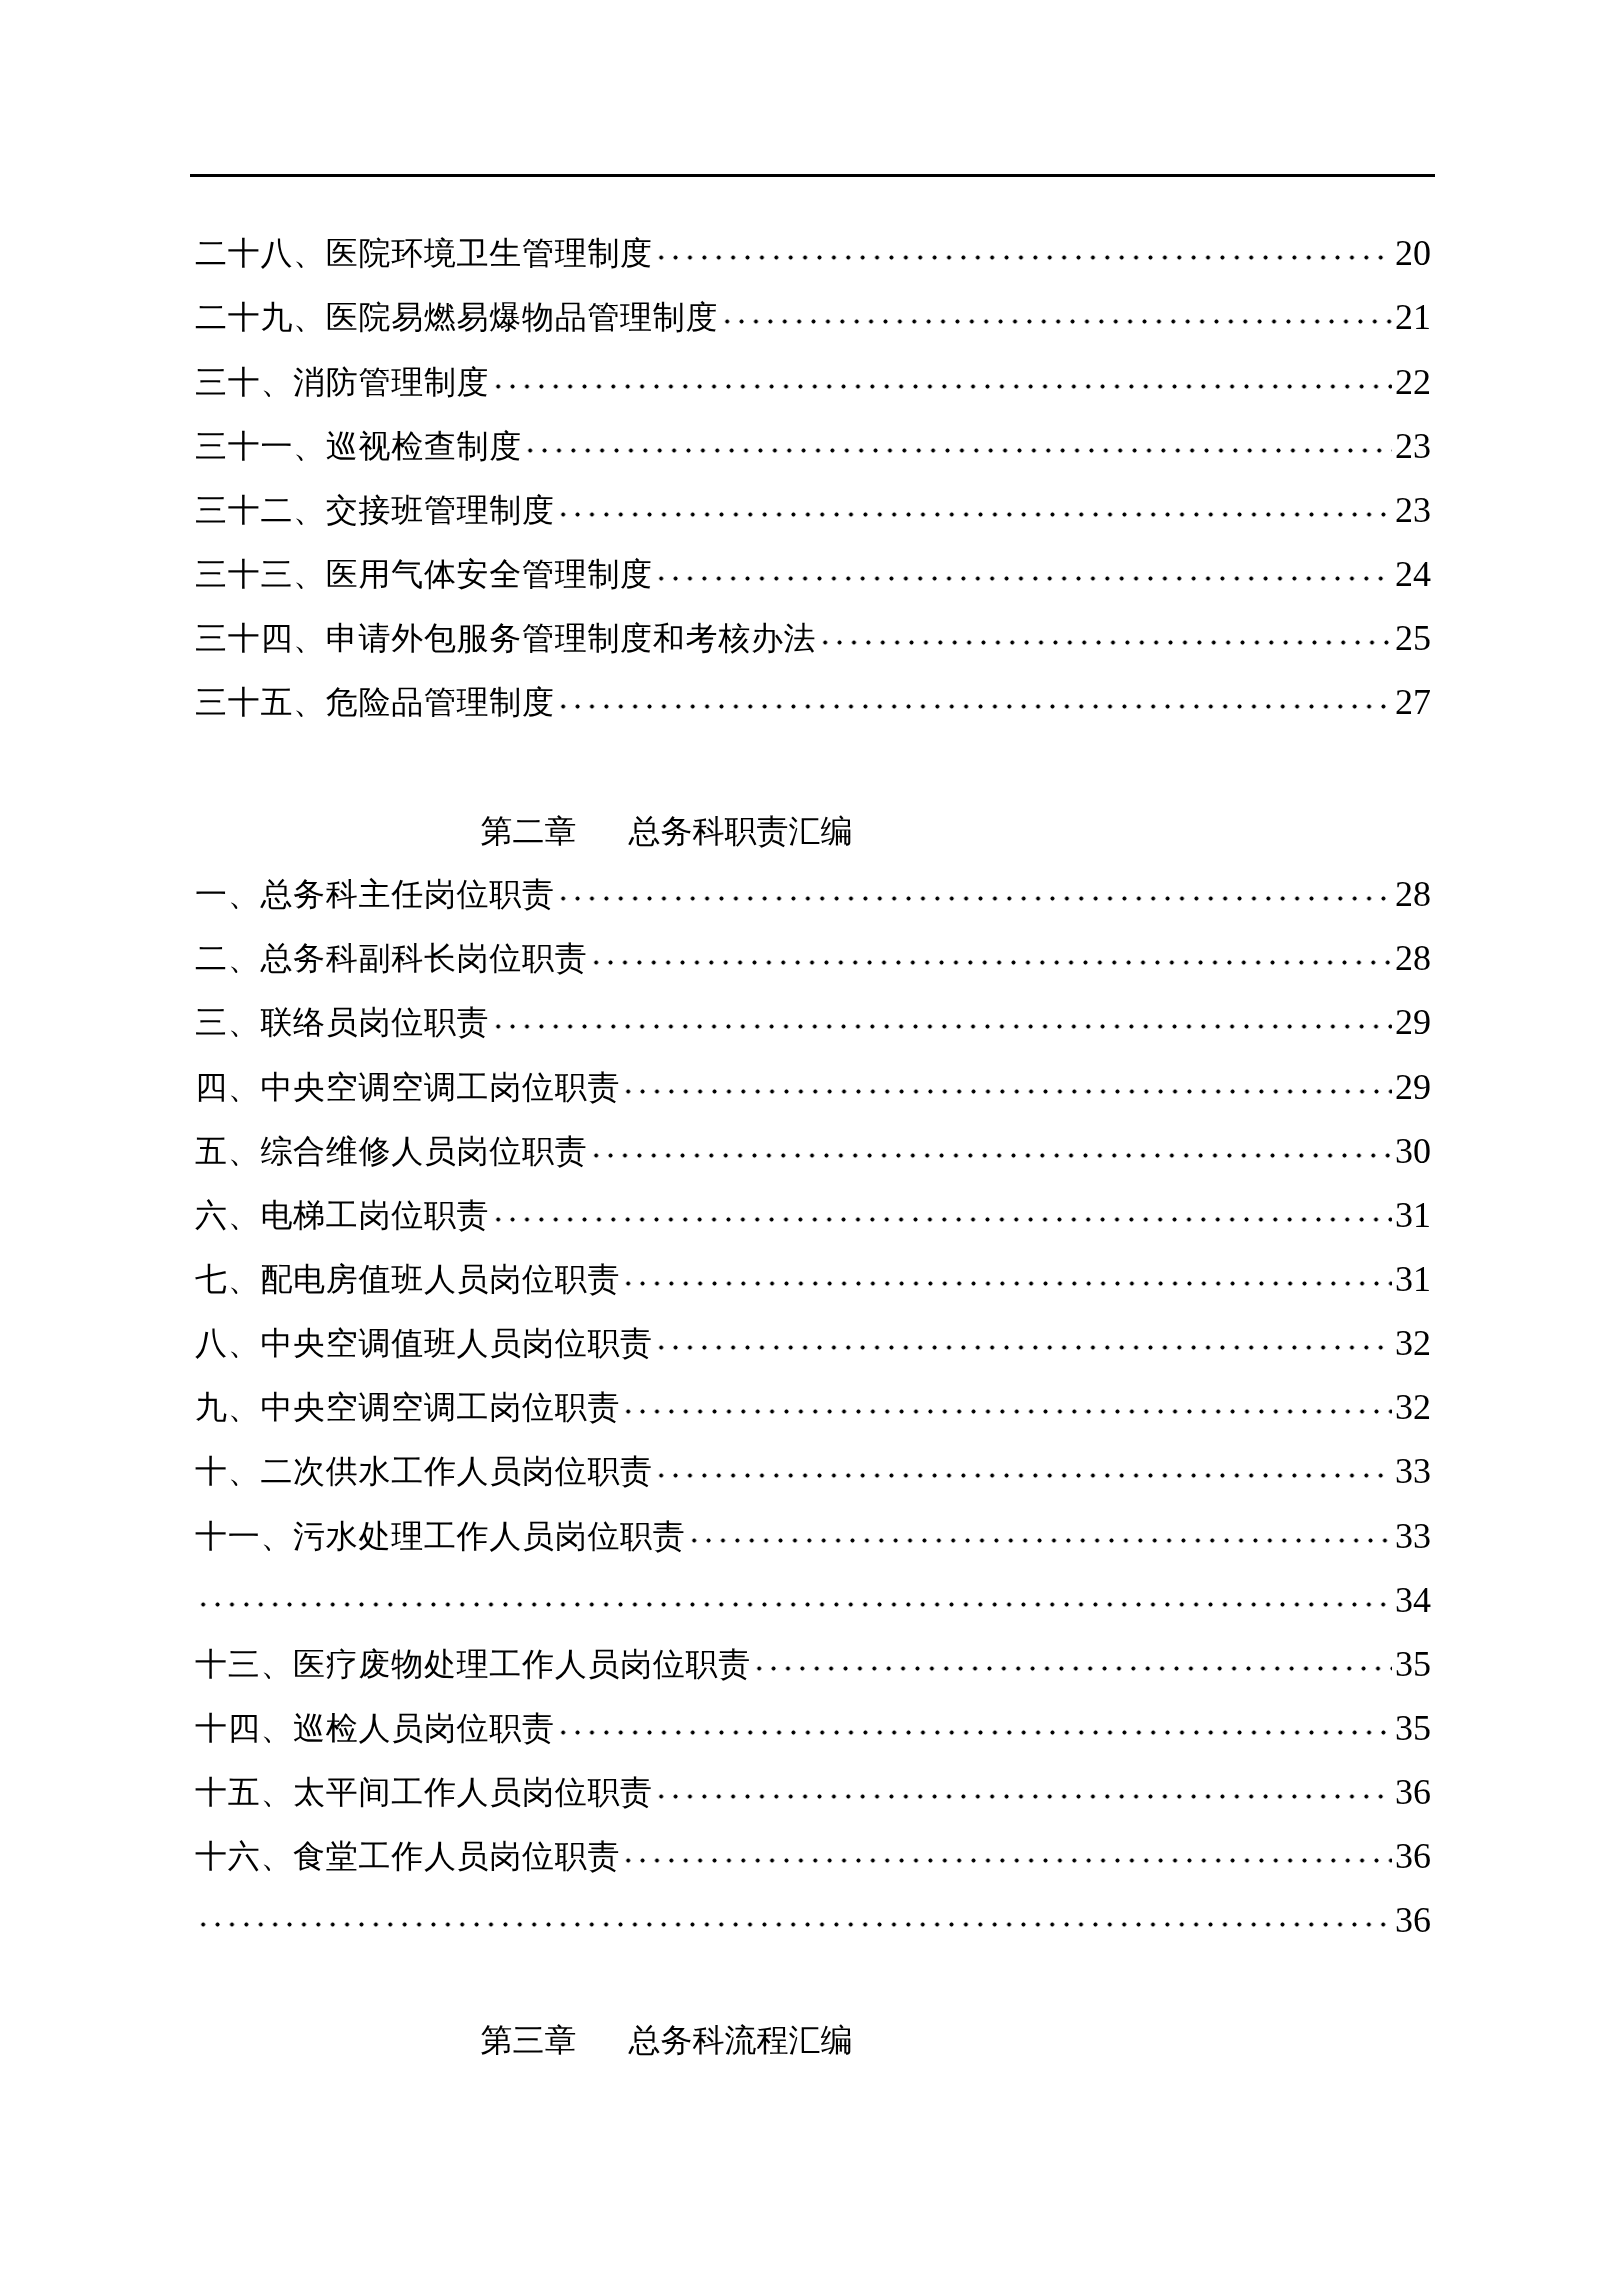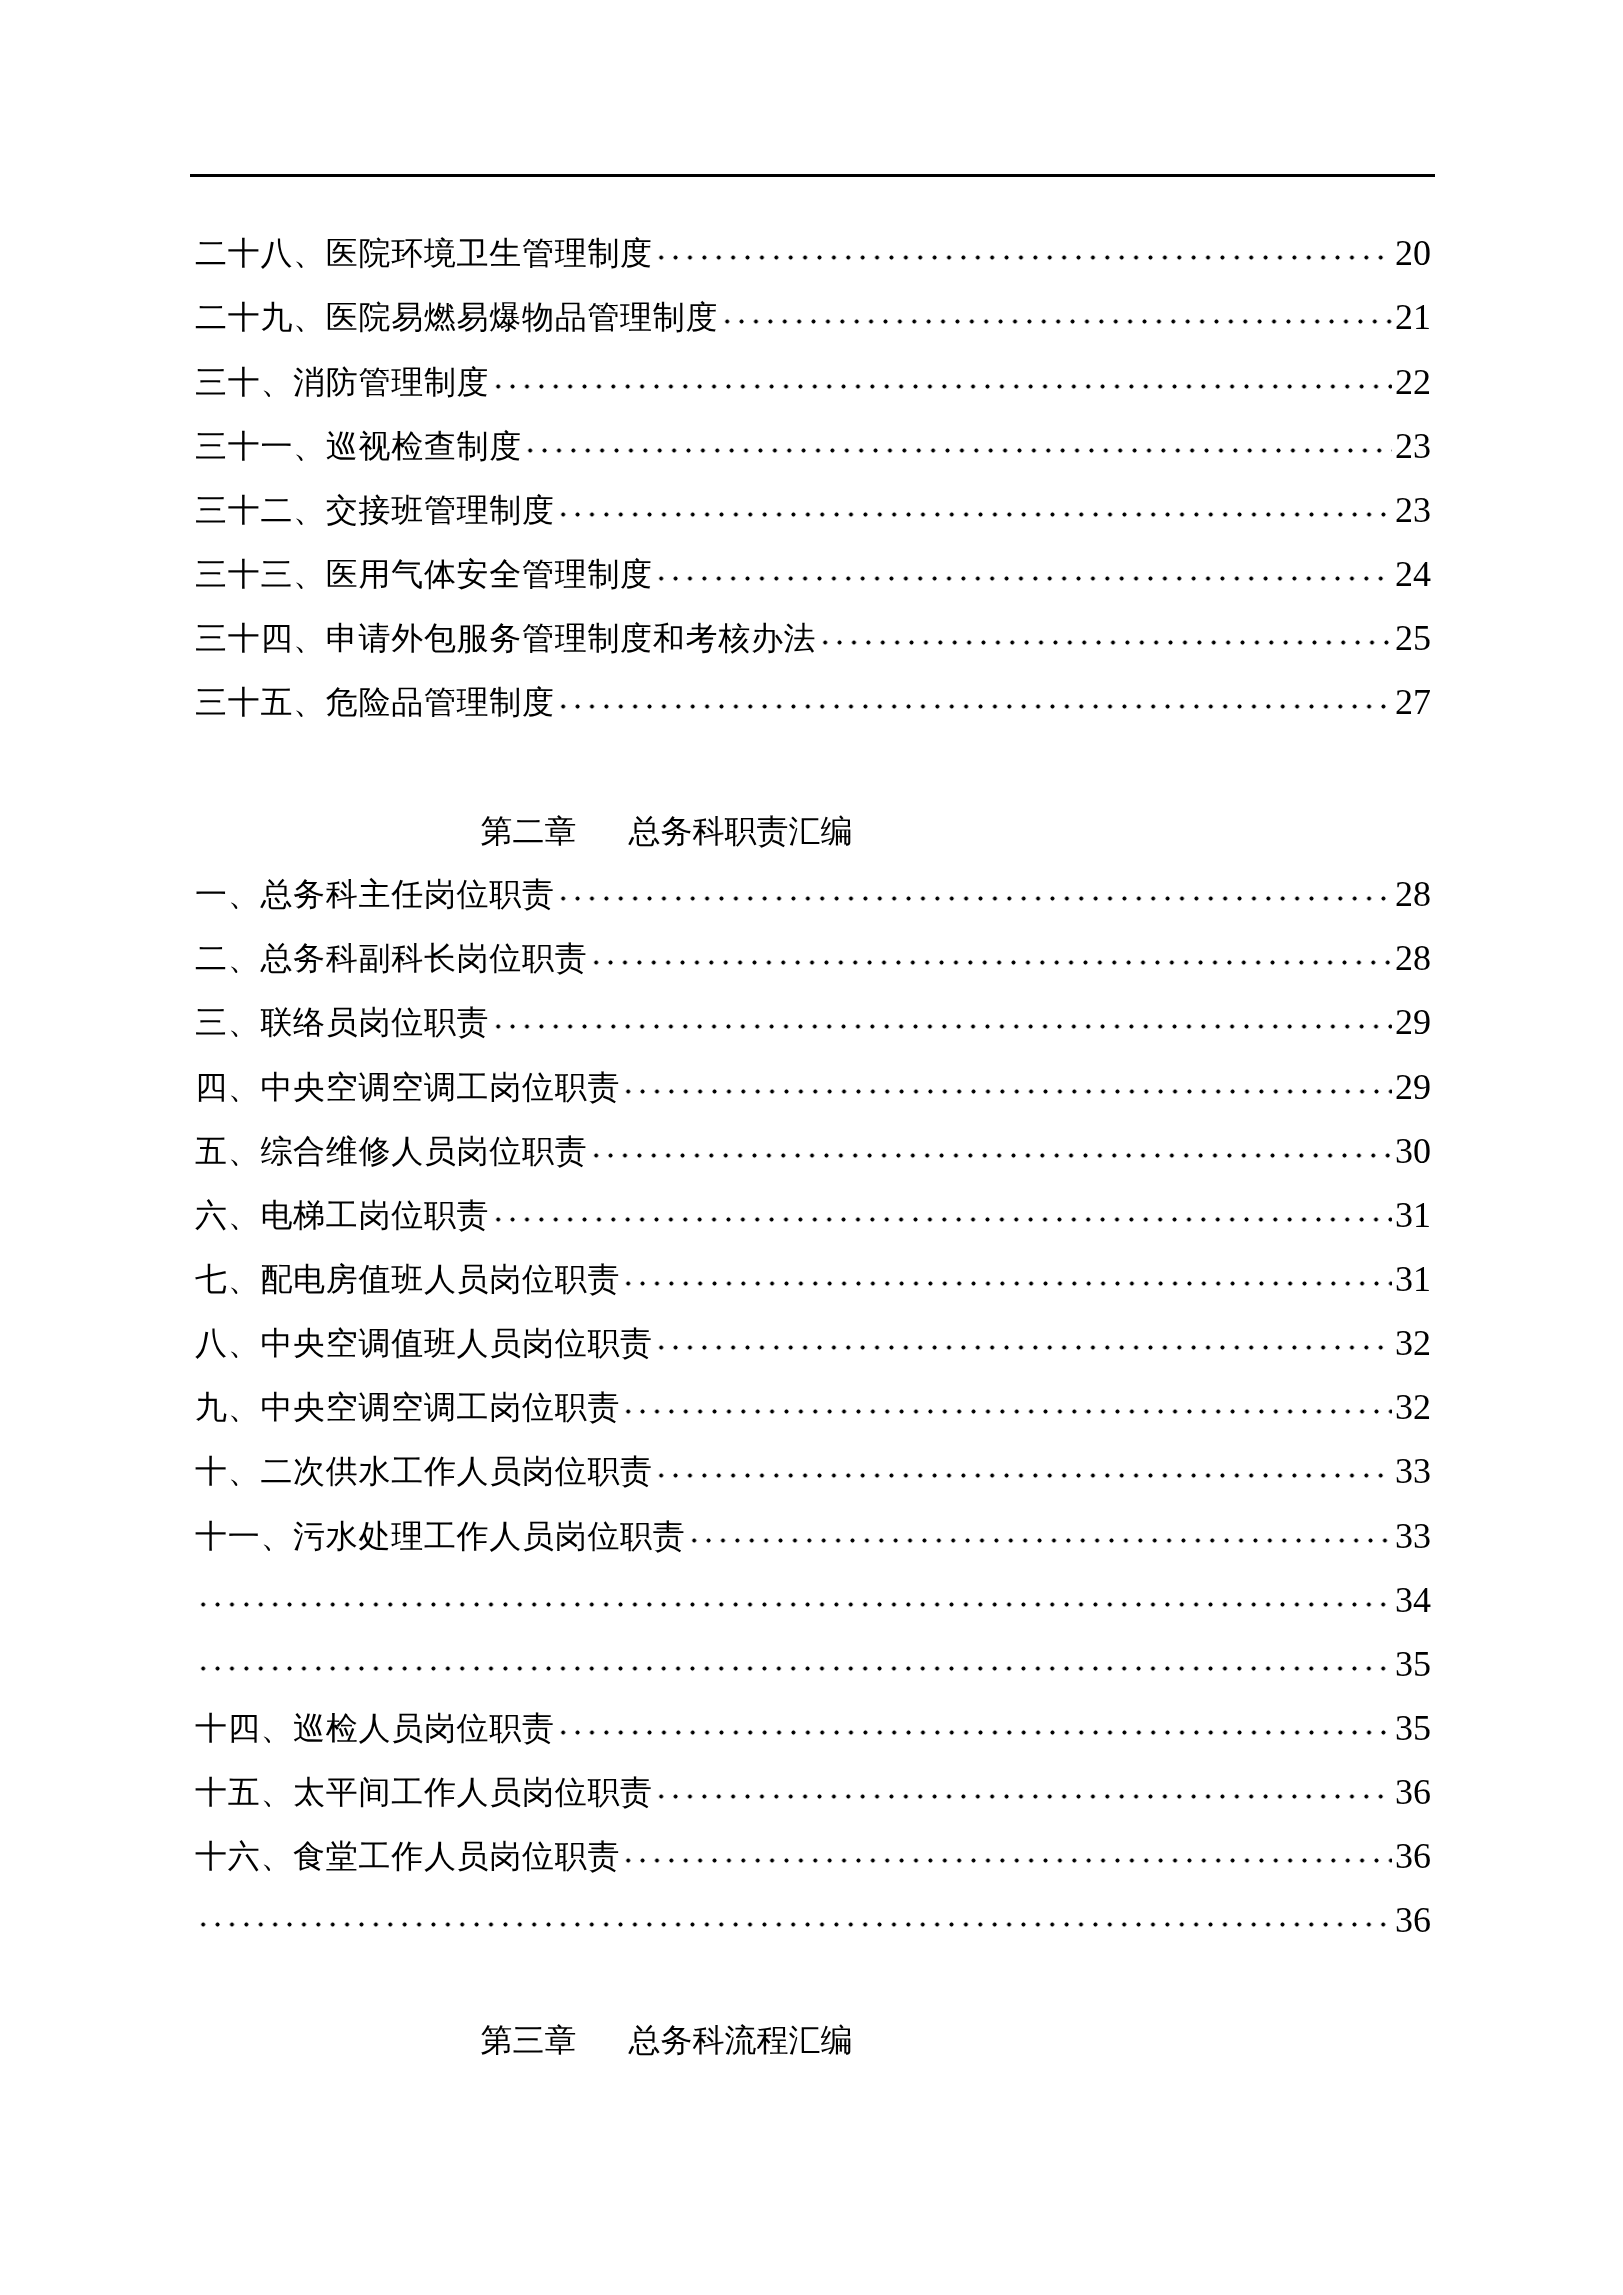--- a/index.html
+++ b/index.html
@@ -121,20 +121,21 @@
 <div class="toc-row" style="top:1517px">
   <span class="toc-label">十一、污水处理工作人员岗位职责</span>
   <span class="toc-leader"></span>
   <span class="toc-page">33</span>
 </div>
 <div class="toc-row" style="top:1581px">
   <span class="toc-leader"></span>
   <span class="toc-page">34</span>
 </div>
 <div class="toc-row" style="top:1645px">
+  <span class="toc-label">十三、医疗废物处理工作人员岗位职责</span>
   <span class="toc-leader"></span>
   <span class="toc-page">35</span>
 </div>
 <div class="toc-row" style="top:1709px">
   <span class="toc-label">十四、巡检人员岗位职责</span>
   <span class="toc-leader"></span>
   <span class="toc-page">35</span>
 </div>
 <div class="toc-row" style="top:1773px">
   <span class="toc-label">十五、太平间工作人员岗位职责</span>

